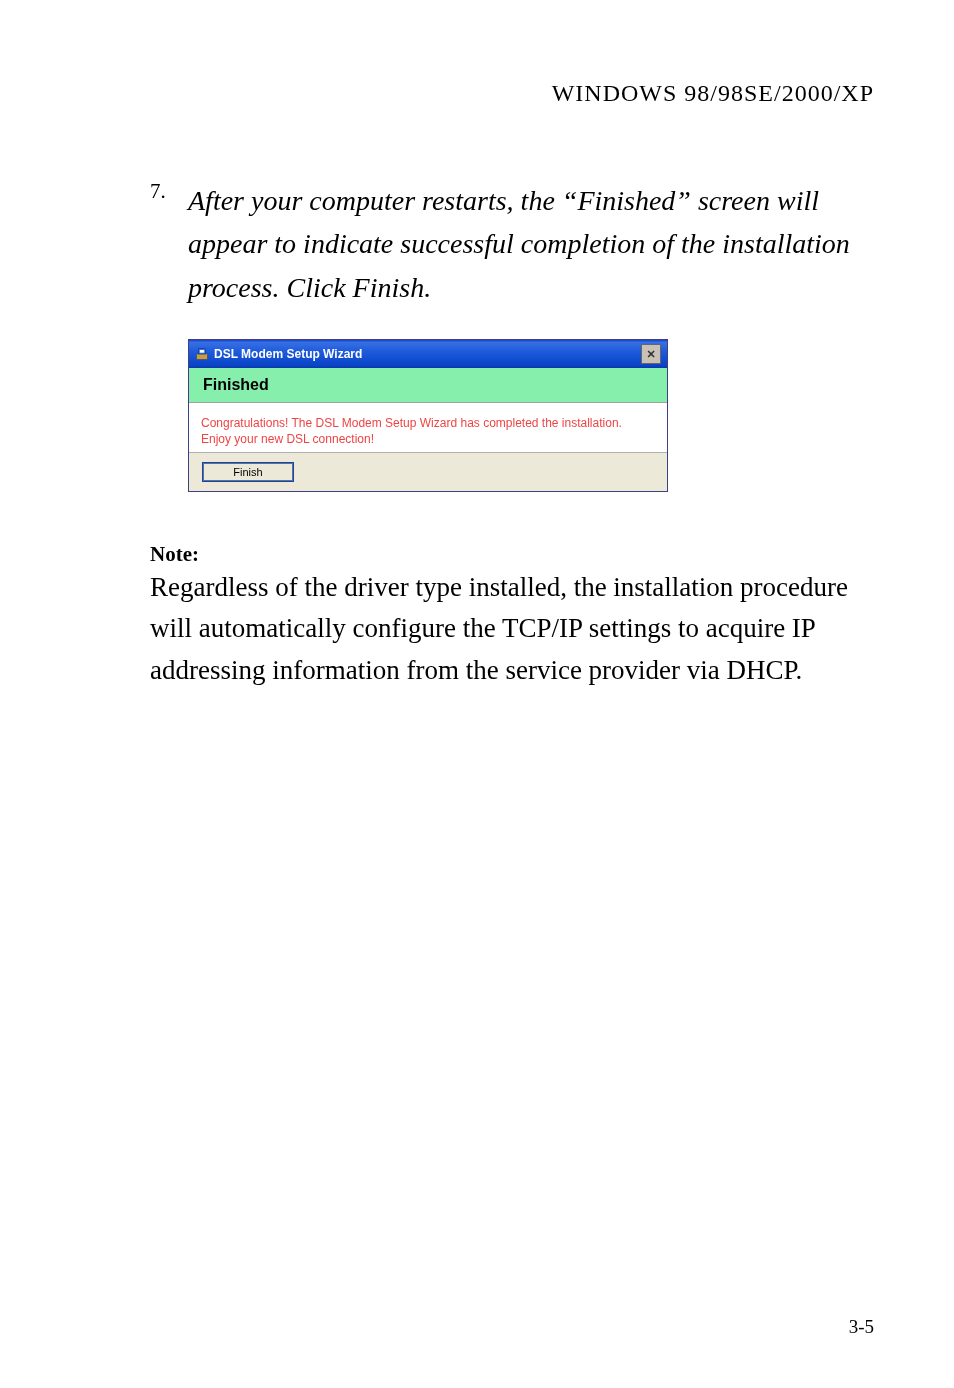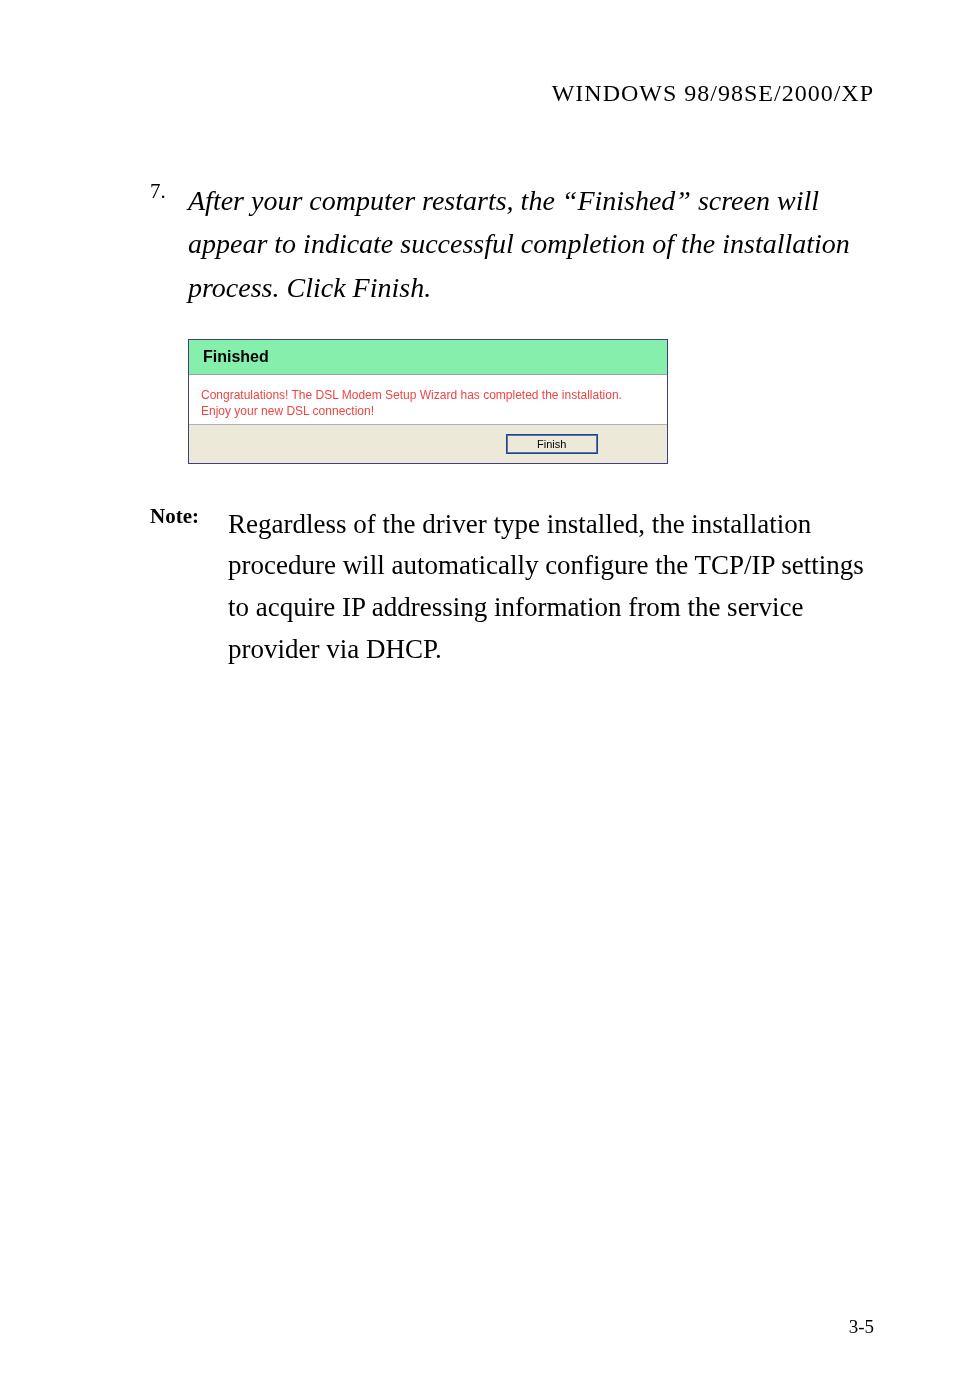--- a/index.html
+++ b/index.html
@@ -112,35 +112,37 @@
       line-height: 1.35;
       padding-top: 2px;
       padding-right: 4px;
     }
     .btn-row {
       background: #ece9d8;
       border-top: 1px solid #b0b0b0;
       padding: 10px 14px;
       display: flex;
       justify-content: center;
+      flex-direction: column;
     }
     .win-btn {
       font-family: Tahoma, sans-serif;
       font-size: 11px;
       padding: 2px 0;
       width: 90px;
       background: #ece9d8;
       border: 1px solid #707070;
       outline: 1px solid #0a44c8;
       cursor: pointer;
       text-align: center;
     }
     .note-row {
       display: flex;
-      margin-top: 40px;
+      margin-top: 50px;
+      flex-direction: column;
     }
     .note-label {
       font-weight: bold;
       font-size: 21px;
       width: 78px;
       flex-shrink: 0;
     }
     .note-body {
       font-size: 27px;
       line-height: 1.55;
@@ -163,20 +165,35 @@
 <div class="page">
 
   <div class="header">WINDOWS 98/98SE/2000/XP</div>
 
   <div class="step-row">
     <div class="step-num">7.</div>
     <div class="step-body">After your computer restarts, the “Finished” screen will appear to indicate successful completion of the installation process. Click Finish.</div>
   </div>
 
   <div class="screenshot">
+    <div class="titlebar">
+      <div class="titlebar-left">
+        <span class="titlebar-icon">
+          <svg viewBox="0 0 16 16" width="14" height="14">
+            <rect x="2" y="8" width="12" height="6" fill="#c0a050" stroke="#6b4a10" stroke-width="0.6"></rect>
+            <rect x="4" y="2" width="8" height="6" fill="#3a6fe4" stroke="#0a2a78" stroke-width="0.6"></rect>
+            <rect x="5.5" y="3.5" width="5" height="3" fill="#fff"></rect>
+          </svg>
+        </span>
+        <span>DSL Modem Setup Wizard</span>
+      </div>
+      <div class="close-btn">
+        <span>✕</span>
+      </div>
+    </div>
 
     <div class="wiz-header">Finished</div>
 
     <div class="wiz-body">
       <div class="wiz-text">Congratulations!  The DSL Modem Setup Wizard has completed the installation.  Enjoy your new DSL connection!</div>
     </div>
 
     <div class="btn-row">
       <div style="width:55%;"></div>
       <button class="win-btn">Finish</button>

